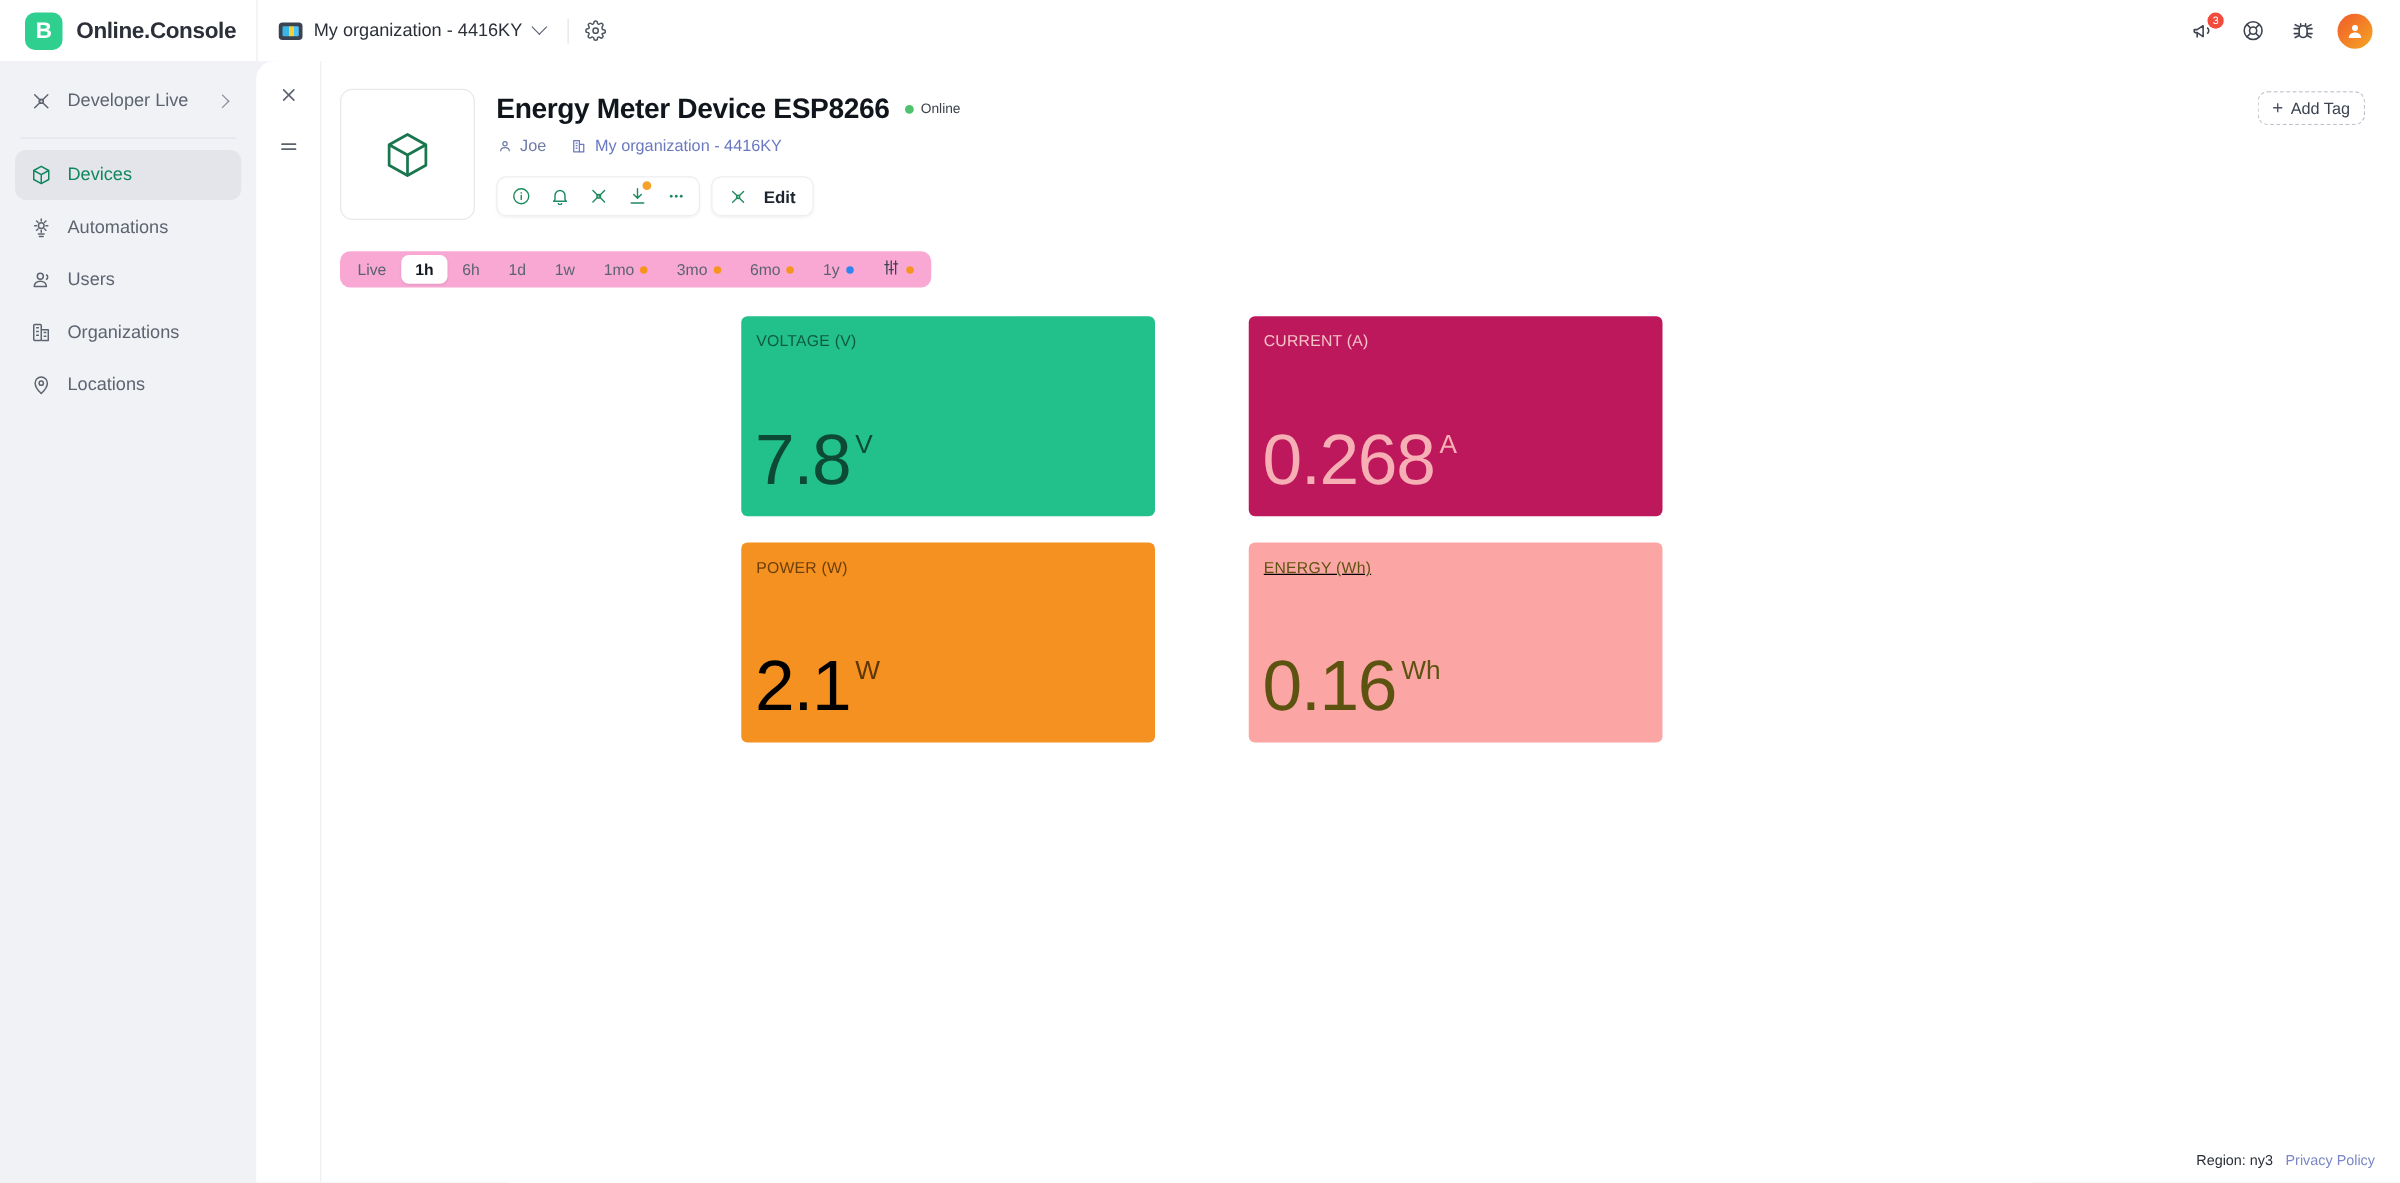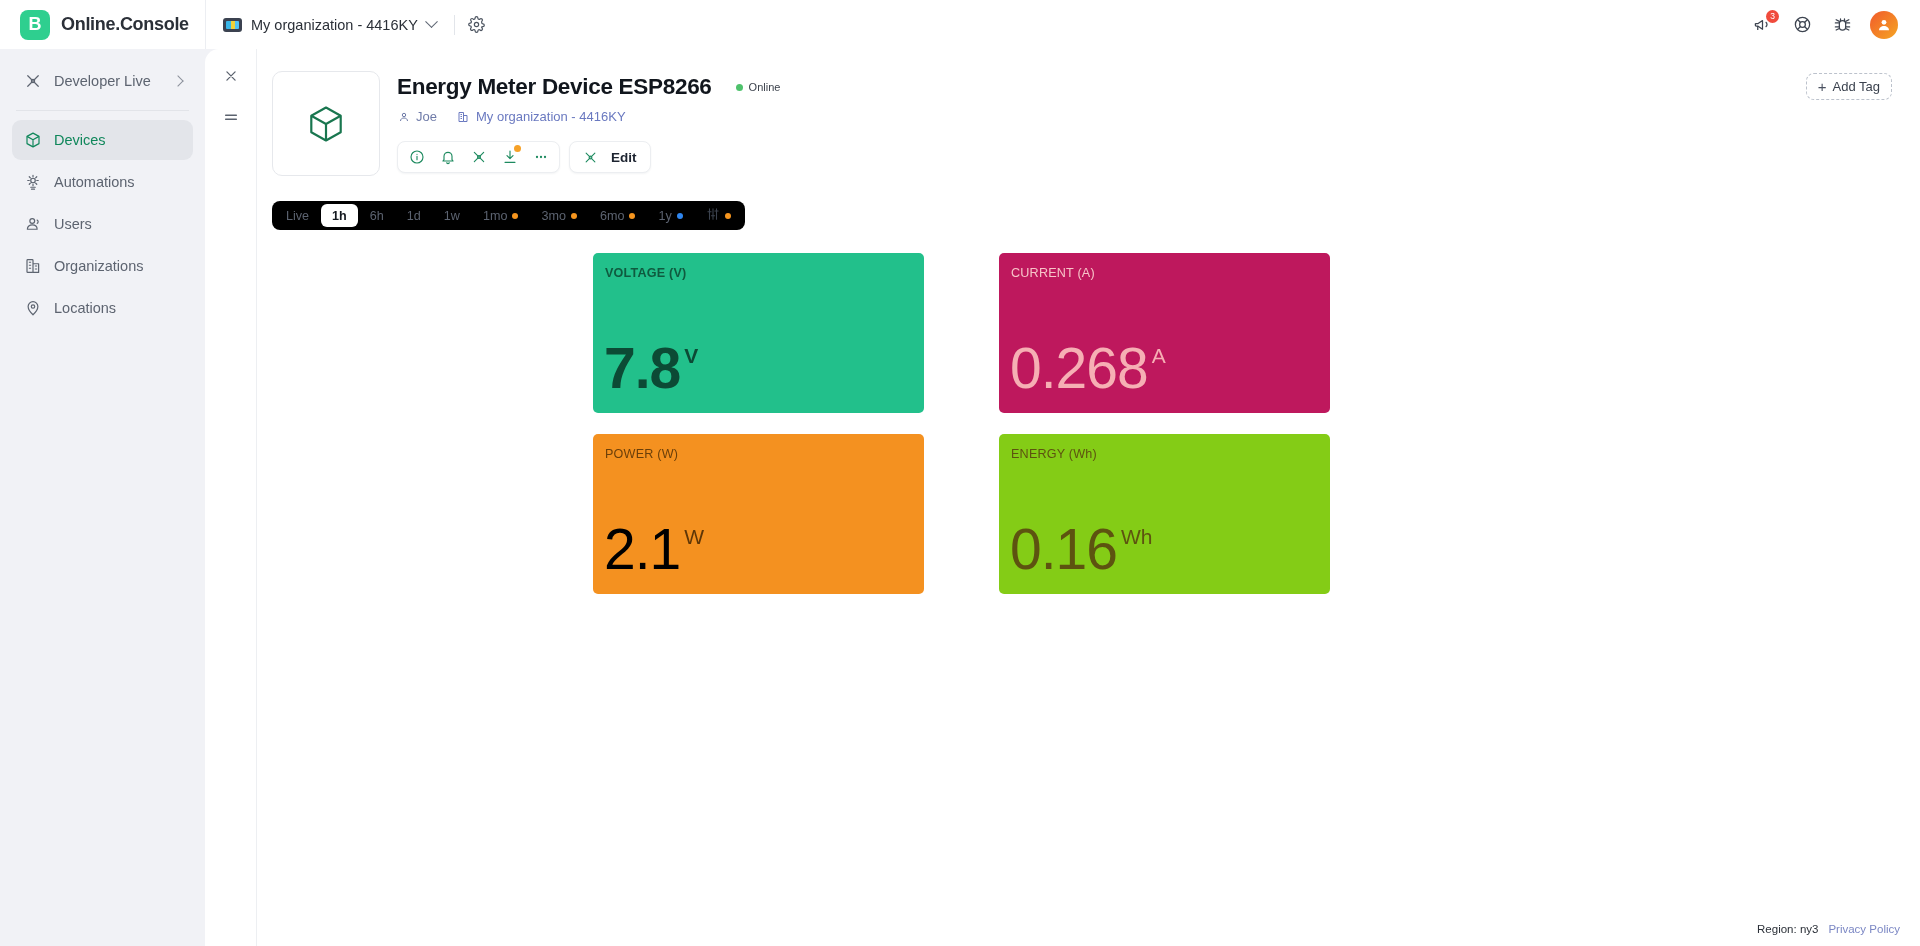--- a/index.html
+++ b/index.html
@@ -90,21 +90,21 @@
 
   .content { position: absolute; left: 52px; top: 0; width: 1663px; height: 897px; }
 
   
   .dev-header { display: flex; padding: 22px 0 0 15px; position: relative; }
   .dev-thumb {
     width: 108px; height: 105px; border: 1px solid #e6e8ec; border-radius: 10px;
     display: flex; align-items: center; justify-content: center; background: #fff; flex: none;
   }
   .dev-info { padding-left: 17px; padding-top: 3px; }
-  .dev-title-row { display: flex; align-items: center; gap: 24px; }
+  .dev-title-row { display: flex; align-items: center; gap: 12px; }
   .dev-title { font-size: 22.5px; font-weight: bold; color: #11161d; letter-spacing: -0.3px; }
   .status { display: flex; align-items: center; gap: 6px; font-size: 11px; color: #3c424c; }
   .dot-green { width: 7px; height: 7px; border-radius: 50%; background: #4ec26c; }
   .meta-row { display: flex; align-items: center; gap: 20px; margin-top: 9px; }
   .meta { display: flex; align-items: center; gap: 6px; font-size: 13px; color: #6f7ba8; }
   .meta.link { color: #6a79c0; }
   .meta-ic { width: 13px; height: 13px; display: flex; align-items: center; justify-content: center; }
 
   .toolbar-row { display: flex; align-items: center; gap: 9px; margin-top: 17px; }
   .toolgroup {
@@ -128,21 +128,21 @@
     position: absolute; right: 28px; top: 24px;
     border: 1.4px dashed #bcc2cc; border-radius: 8px; height: 27px;
     display: flex; align-items: center; gap: 6px; padding: 0 11px;
     font-size: 13px; color: #3b424e; cursor: pointer; background: #fff;
   }
   .plus { font-size: 15px; color: #4a5160; line-height: 1; }
 
   
   .timebar {
     margin: 25px 0 0 15px; display: inline-flex; align-items: flex-start;
-    background: #000000; border-radius: 8px; padding: 3px; gap: 1px;
+    background: #f9a8d4; border-radius: 8px; padding: 3px; gap: 1px;
   }
   .tbtn {
     height: 23px; padding: 0 11px; border-radius: 6px;
     display: flex; align-items: center; gap: 5px;
     font-size: 12.6px; color: #5c6370; cursor: pointer; white-space: nowrap;
   }
   .tbtn.sel { background: #fff; color: #13181f; font-weight: bold; box-shadow: 0 1px 2px rgba(20,28,50,.10); }
   .tdot { width: 6px; height: 6px; border-radius: 50%; }
 
   
@@ -436,42 +436,42 @@
             <path d="M6 3v18M12 3v18M18 3v18"></path>
             <path d="M3.2 8h5.6M9.2 15h5.6M15.2 7h5.6"></path>
           </svg>
         </span>
         <span class="tdot" style="background: rgb(246, 149, 30);"></span>
       </div>
     </div>
 
     
     <div class="grid">
-      <div class="card" style="background: rgb(34, 192, 139); font-weight: bold;">
+      <div class="card" style="background: rgb(34, 192, 139);">
         <div class="card-label" style="color: rgb(15, 90, 63);">VOLTAGE (V)</div>
         <div class="card-value-row">
           <span class="card-value" style="color: rgb(12, 74, 53);">7.8</span>
           <span class="card-unit" style="color: rgb(12, 74, 53);">V</span>
         </div>
       </div>
       <div class="card" style="background: #be185d;">
         <div class="card-label" style="color: rgb(247, 196, 200);">CURRENT (A)</div>
         <div class="card-value-row">
           <span class="card-value" style="color: rgb(246, 175, 180);">0.268</span>
           <span class="card-unit" style="color: rgb(246, 175, 180);">A</span>
         </div>
       </div>
       <div class="card" style="background: rgb(244, 145, 32);">
         <div class="card-label" style="color: rgb(107, 63, 9);">POWER (W)</div>
         <div class="card-value-row">
           <span class="card-value" style="color: #000000;">2.1</span>
           <span class="card-unit" style="color: rgb(94, 54, 7);">W</span>
         </div>
       </div>
-      <div class="card" style="background: #84cc16;">
+      <div class="card" style="background: #fca5a5; text-decoration: underline;">
         <div class="card-label" style="color: rgb(93, 83, 16);">ENERGY (Wh)</div>
         <div class="card-value-row">
           <span class="card-value" style="color: rgb(93, 83, 16);">0.16</span>
           <span class="card-unit" style="color: rgb(93, 83, 16);">Wh</span>
         </div>
       </div>
     </div>
 
     <div class="footer">
       <span class="region">Region: ny3</span>

